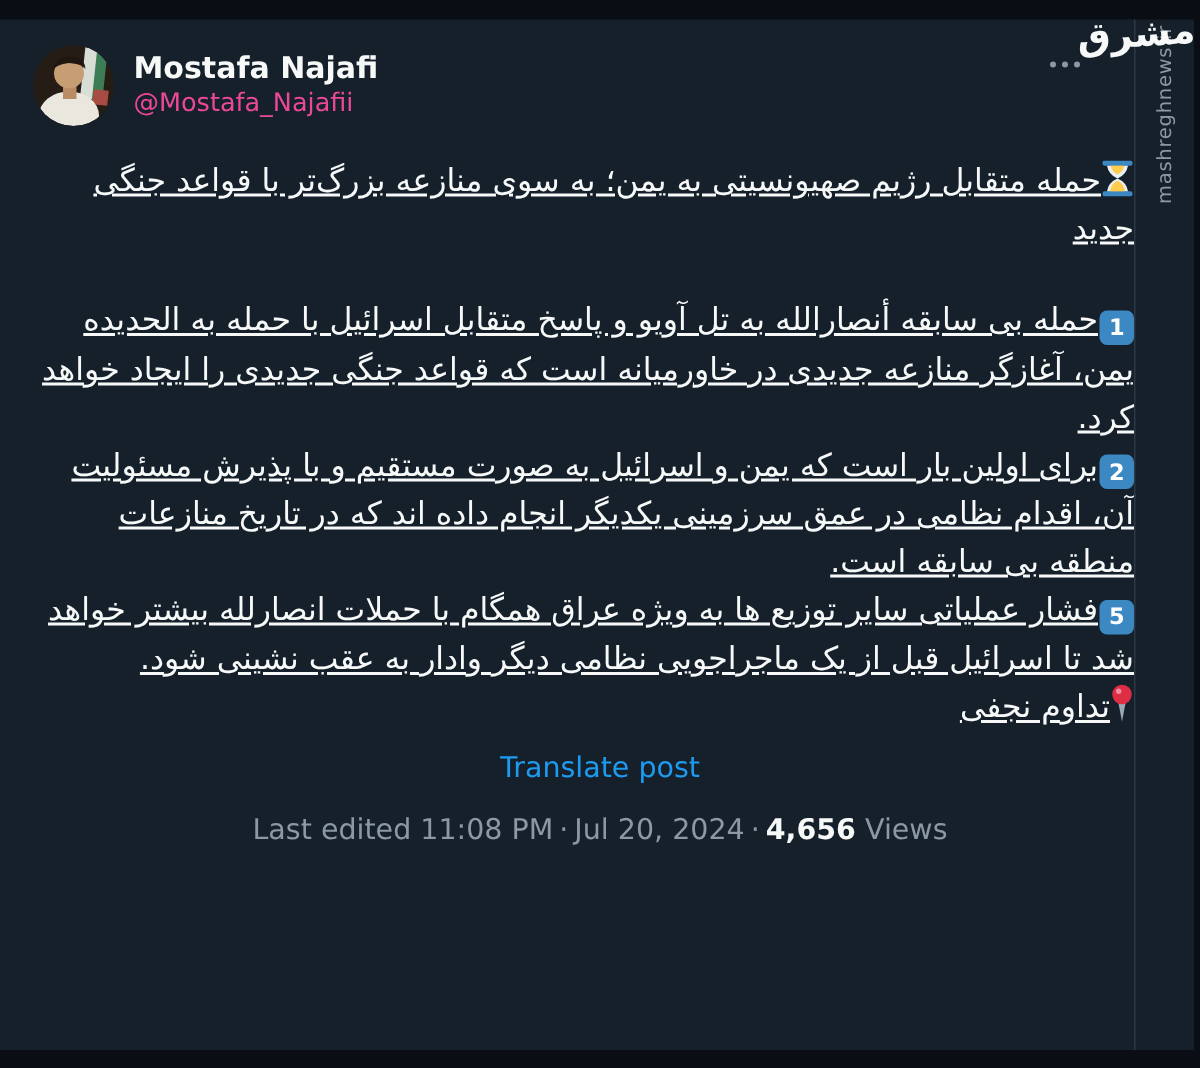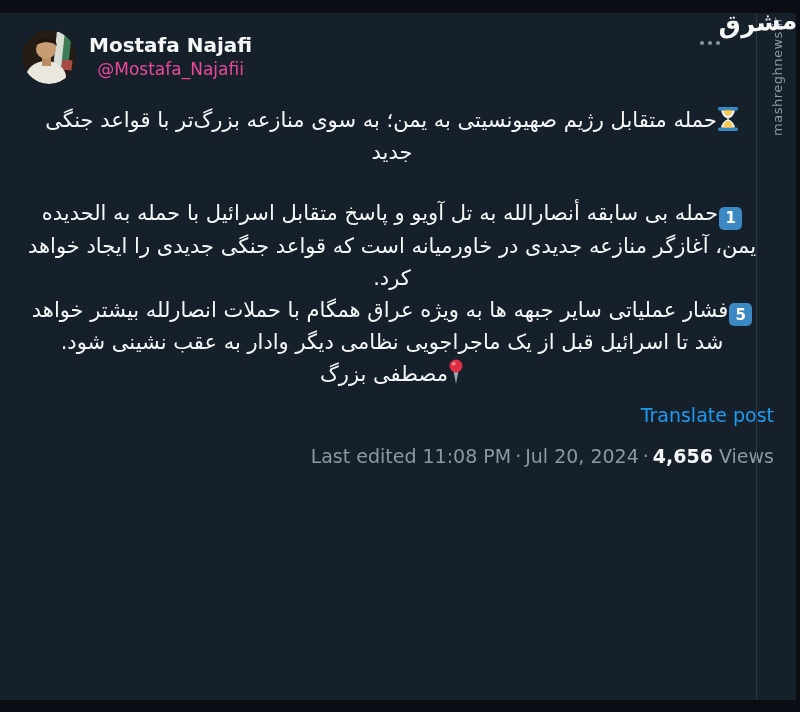--- a/index.html
+++ b/index.html
@@ -24,46 +24,46 @@
   }
   .wm-logo {
     position:absolute; top:8px; left:718px; z-index:7;
     color:#f7f9f9; font-size:25px; font-weight:bold; transform:rotate(-4deg);
     direction:rtl;
   }
 
   
   .header { display:flex; align-items:flex-start; padding:30px 90px 0 22px; gap:13px; }
   .avatar { width:54px; height:54px; border-radius:50%; overflow:hidden; flex:0 0 54px; cursor:pointer; }
-  .id-block { padding-top:3px;text-align:center; }
+  .id-block { padding-top:3px; }
   .name { color:#f7f9f9; font-size:20px; font-weight:bold; line-height:25px; cursor:pointer; }
   .handle { color:#ec4899; font-size:17px; line-height:23px; cursor:pointer; }
   .more-menu {
     position:absolute; top:41px; left:700px; display:flex; gap:4px; cursor:pointer; z-index:6;
   }
   .more-menu i { width:4px; height:4px; border-radius:50%; background:#8b98a5; }
 
   
   .body-text {
-    direction:rtl; text-align:center;
+    direction:rtl; text-align:right;
     margin-top:20px; padding:0 44px 0 28px;
-    color:#f7f9f9; font-size:21px; line-height:32px;
+    color:#f7f9f9; font-size:21px; line-height:32px;text-decoration:underline;
   }
   .items { margin-top:29px; }
   .keycap {
     display:inline-flex; align-items:center; justify-content:center;
     width:23px; height:23px; border-radius:5px; background:#3b88c3;
     color:#ffffff; font-size:15px; font-weight:bold;
     vertical-align:-3px; margin-left:1px;
   }
   .emoji-svg { vertical-align:-4px; }
   .signature { margin-top:0; }
 
   
-  .footer-area { direction:ltr; text-align:right; padding:0 26px; }
+  .footer-area { direction:ltr; text-align:center; padding:0 26px; }
   .translate { margin-top:13px; color:#1d9bf0; font-size:19px; line-height:24px; cursor:pointer; display:inline-block; }
   .meta { margin-top:17px; color:#8b98a5; font-size:19px; line-height:24px; }
   .meta .views-count { color:#f7f9f9; font-weight:bold; }
   .meta .sep { padding:0 4px; }
 </style>
 </head>
 <body>
 
 <div class="canvas">
 
@@ -111,29 +111,30 @@
         <rect x="1" y="20.5" width="20" height="3.5" rx="1.5" fill="#3b88c3"></rect>
         <path d="M4 3.5 h14 q-1 6 -7 8.5 q-6 -2.5 -7 -8.5 Z" fill="#e8f0f5"></path>
         <path d="M4 20.5 h14 q-1 -6 -7 -8.5 q-6 2.5 -7 8.5 Z" fill="#e8f0f5"></path>
         <path d="M6.5 3.5 h9 q-0.8 4 -4.5 5.8 q-3.7 -1.8 -4.5 -5.8 Z" fill="#ffcc4d"></path>
         <path d="M6 20.5 h10 q-1 -5.5 -5 -7 q-4 1.5 -5 7 Z" fill="#ffcc4d"></path>
       </svg><span>حمله متقابل رژیم صهیونسیتی به یمن؛ به سوی منازعه بزرگ‌تر با قواعد جنگی جدید</span>
     </div>
 
     <div class="items">
       <div class="item"><span class="keycap">1</span><span>حمله بی سابقه أنصارالله به تل آویو و پاسخ متقابل اسرائیل با حمله به الحدیده یمن، آغازگر منازعه جدیدی در خاورمیانه است که قواعد جنگی جدیدی را ایجاد خواهد کرد.</span></div>
-      <div class="item"><span class="keycap">5</span><span>فشار عملیاتی سایر جبهه ها به ویژه عراق همگام با حملات انصارلله بیشتر خواهد شد تا اسرائیل قبل از یک ماجراجویی نظامی دیگر وادار به عقب نشینی شود.</span></div>
+      <div class="item"><span class="keycap">2</span><span>برای اولین بار است که یمن و اسرائیل به صورت مستقیم و با پذیرش مسئولیت آن، اقدام نظامی در عمق سرزمینی یکدیگر انجام داده اند که در تاریخ منازعات منطقه بی سابقه است.</span></div>
+      <div class="item"><span class="keycap">5</span><span>فشار عملیاتی سایر توزیع ها به ویژه عراق همگام با حملات انصارلله بیشتر خواهد شد تا اسرائیل قبل از یک ماجراجویی نظامی دیگر وادار به عقب نشینی شود.</span></div>
     </div>
 
     <div class="signature">
       <svg class="emoji-svg" width="16" height="26" viewBox="0 0 16 26">
         <path d="M8 10 L10.5 12 L8 25 L5.5 12 Z" fill="#99aab5"></path>
         <circle cx="8" cy="7" r="6.5" fill="#dd2e44"></circle>
         <circle cx="5.8" cy="4.8" r="1.8" fill="#f28ba0"></circle>
-      </svg><span>مصطفی بزرگ</span>
+      </svg><span>تداوم نجفی</span>
     </div>
   </div>
 
   <div class="footer-area">
     <span class="translate">Translate post</span>
     <div class="meta">
       <span>Last edited 11:08 PM</span><span class="sep">·</span><span>Jul 20, 2024</span><span class="sep">·</span><span class="views-count">4,656</span> <span>Views</span>
     </div>
   </div>
 

